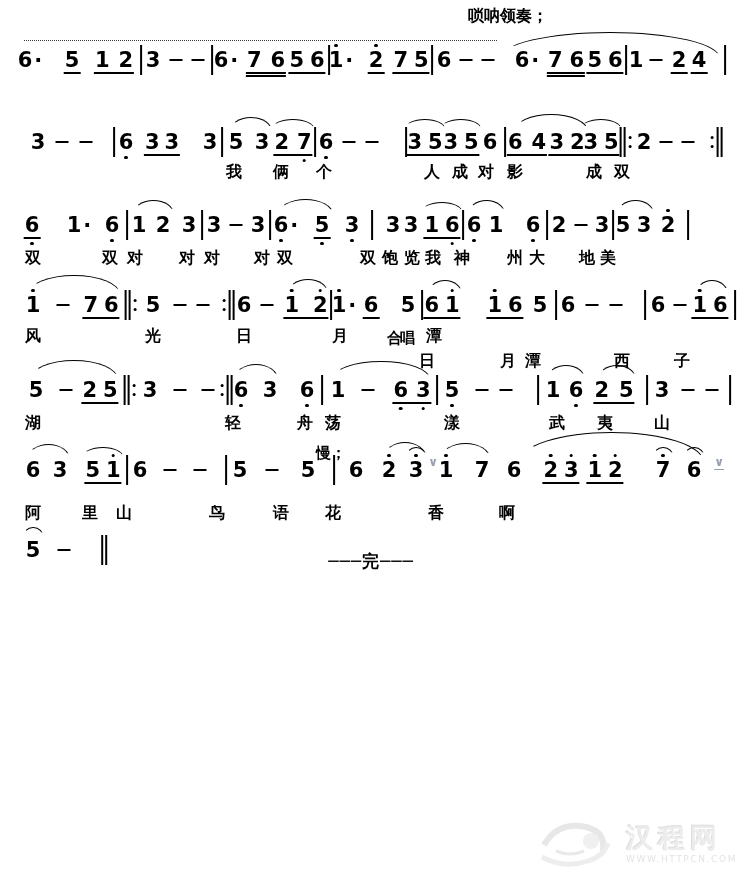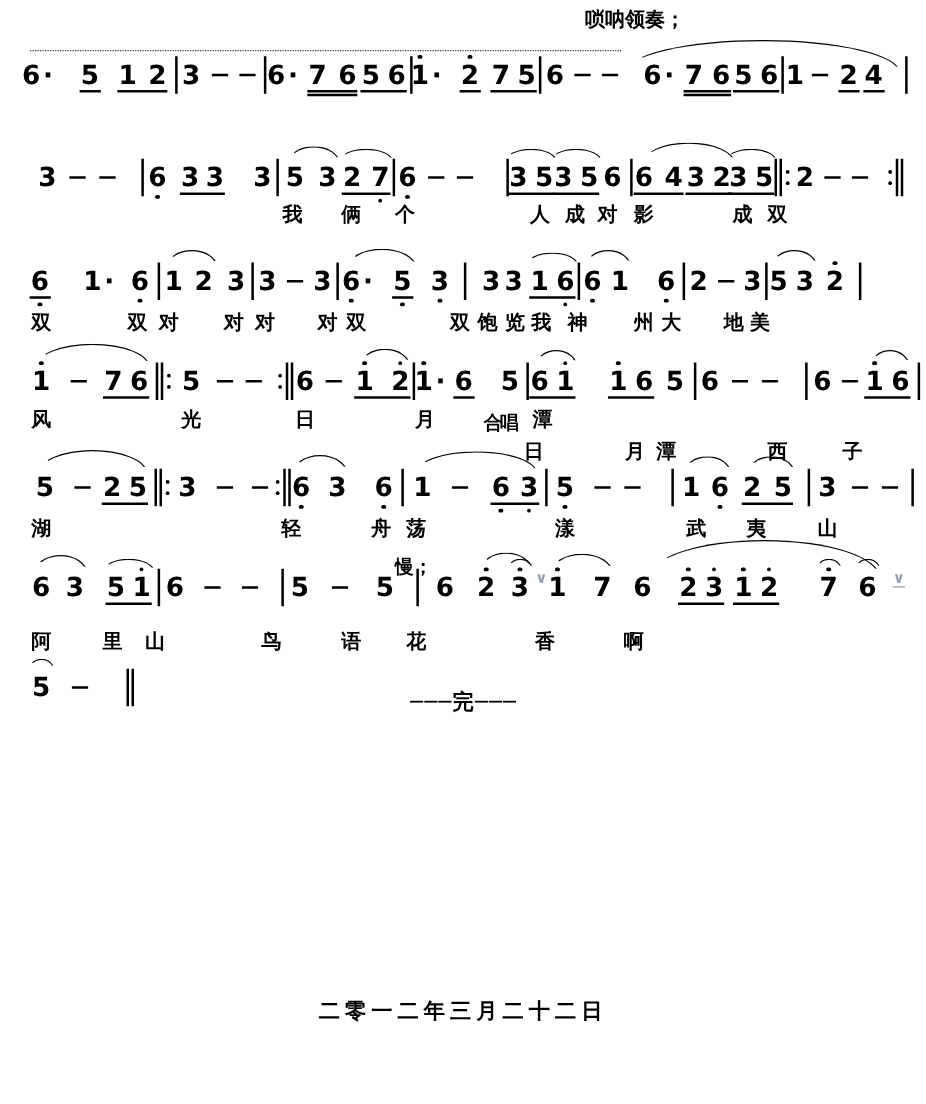--- a/index.html
+++ b/index.html
@@ -946,14 +946,25 @@
         <div class="tok" style="left: 64px;">
           <div class="dash"></div>
         </div>
         <div class="bar" style="left: 104px;">
           <div class="bl"></div>
           <div class="bl"></div>
         </div>
         <div class="ltext endmark" style="left: 371px; top: 12px;">───完───</div>
       </div>
     </div>
-  <div class="date">二零一二年三月二十二日</div>
+  <div class="wm">
+    <svg width="86" height="64" viewBox="0 0 86 64">
+      <path d="M8 34 Q22 10 50 16 Q70 21 67 40" fill="none" stroke="#e7e7e7" stroke-width="6"></path>
+      <path d="M6 46 Q28 58 52 50 Q68 45 72 32" fill="none" stroke="#ededed" stroke-width="5"></path>
+      <circle cx="55" cy="30" r="8" fill="#f0f0f0"></circle>
+      <path d="M20 40 Q34 46 48 40" fill="none" stroke="#e9e9e9" stroke-width="3"></path>
+    </svg>
+    <div class="wm-text">
+      <div class="wm-name">汉程网</div>
+      <div class="wm-url">WWW.HTTPCN.COM</div>
+    </div>
+  </div>
 </div>
 
 </body></html>

